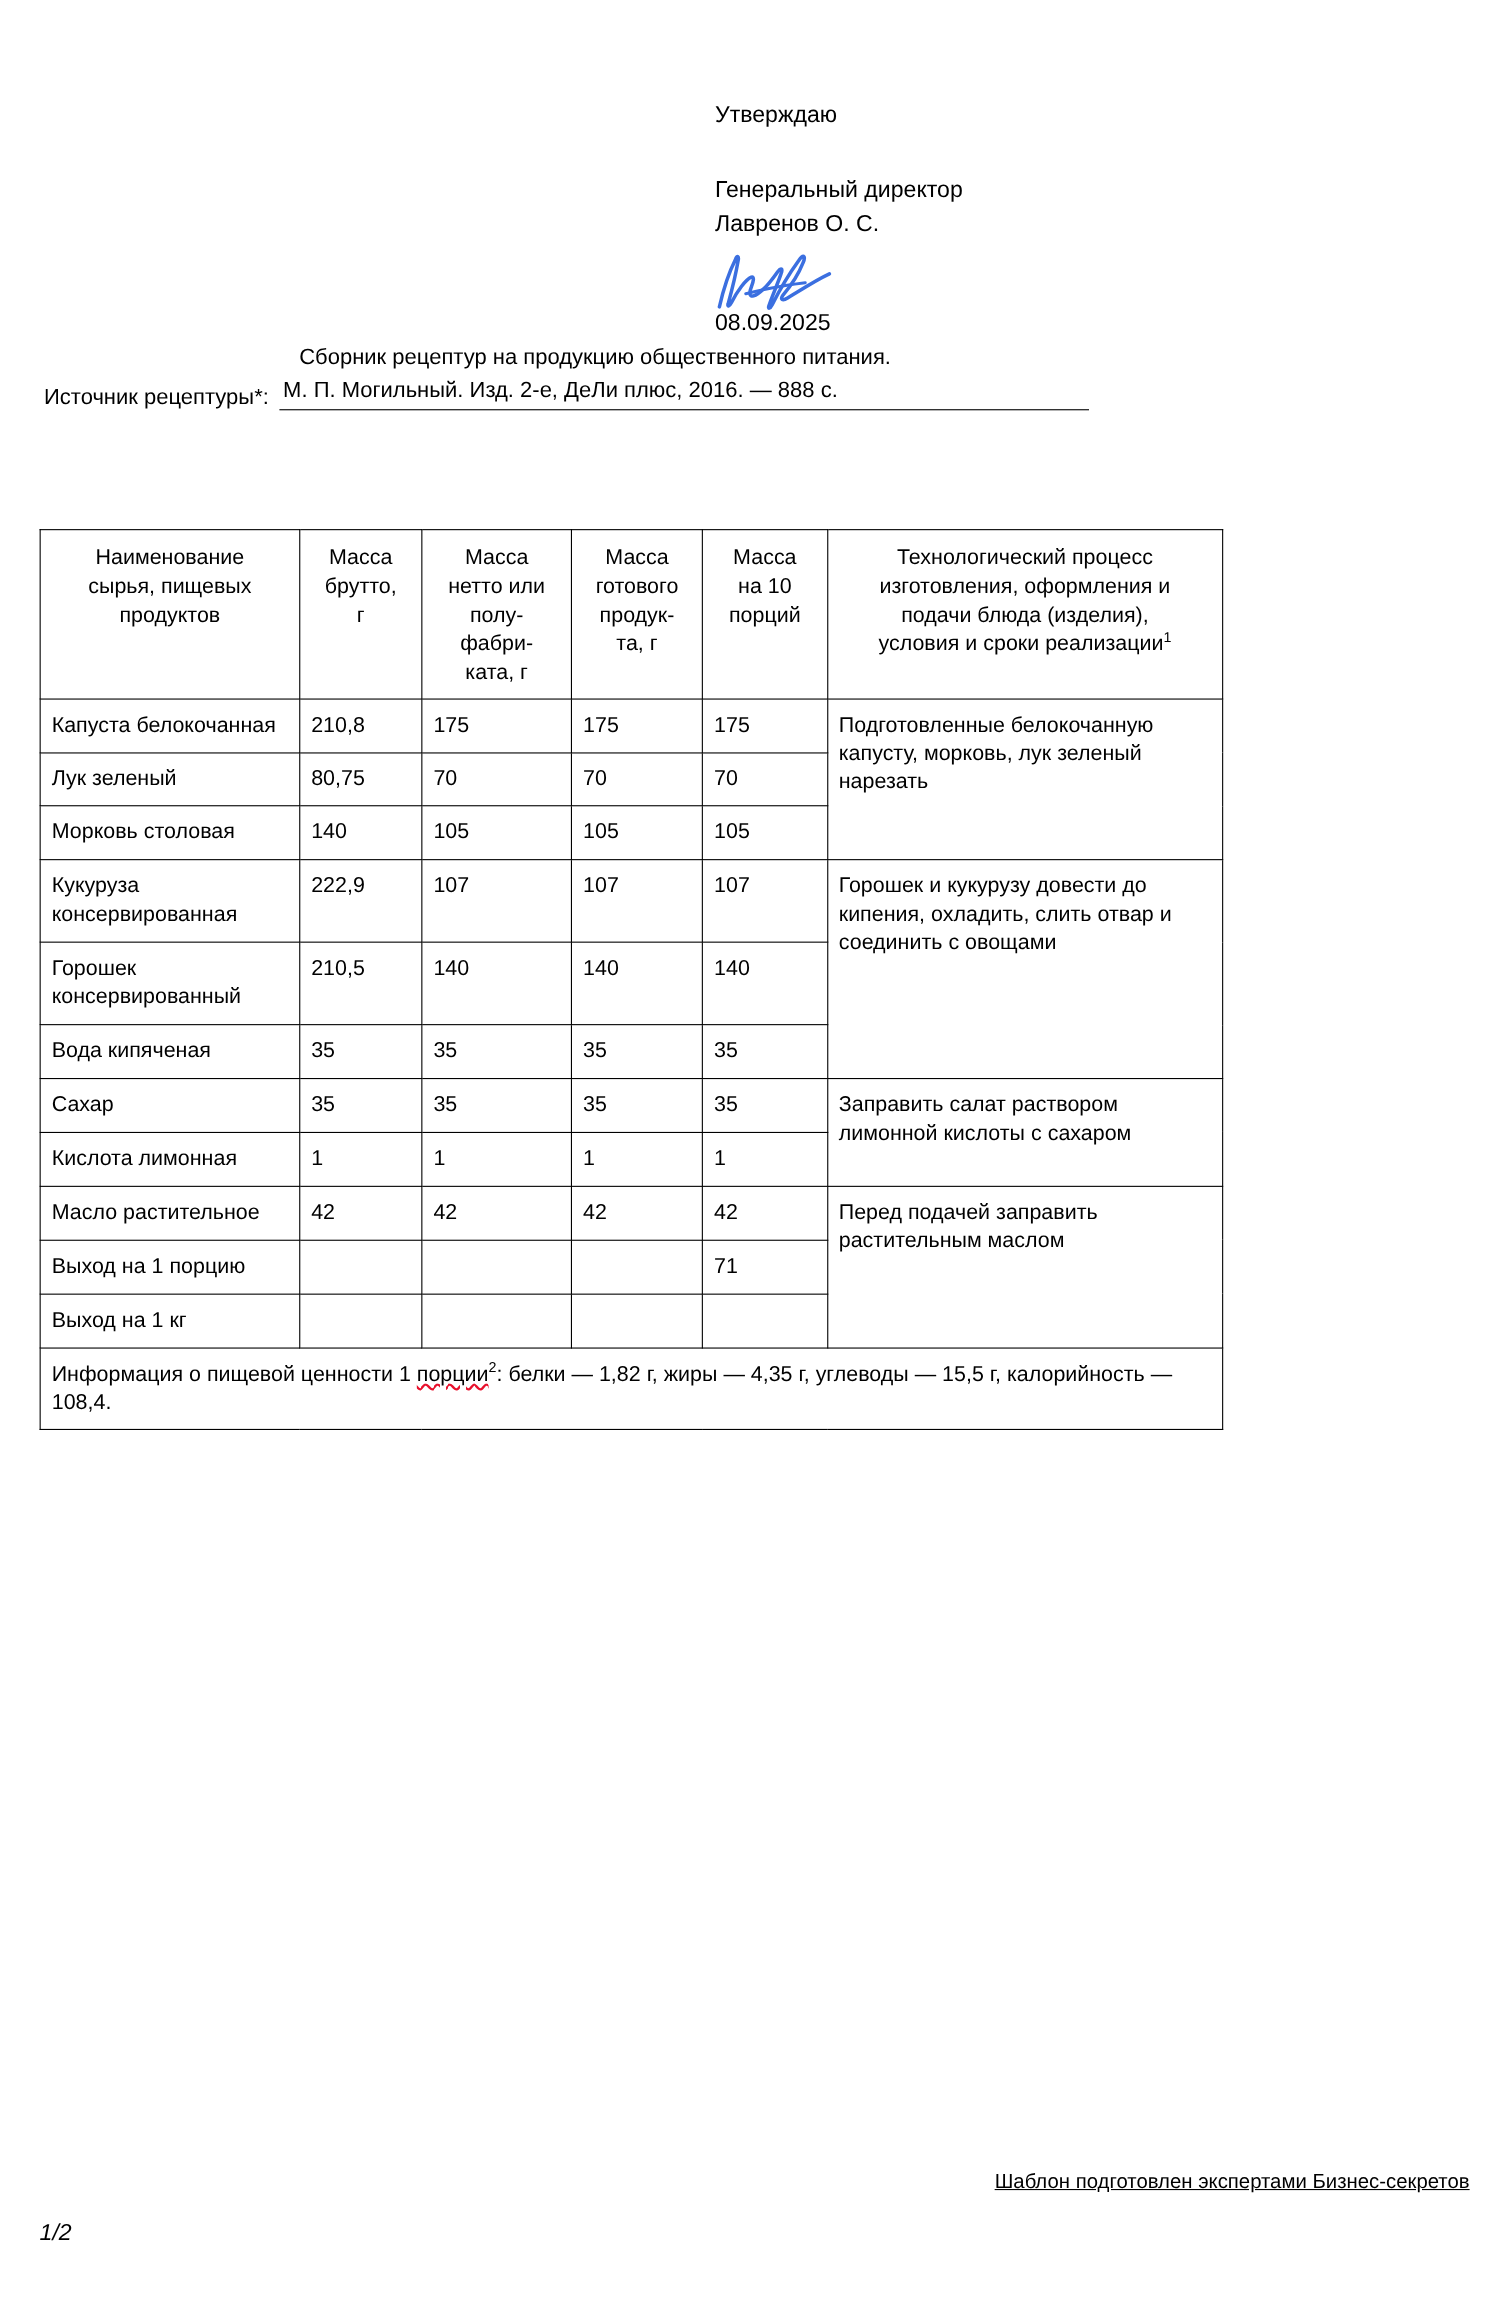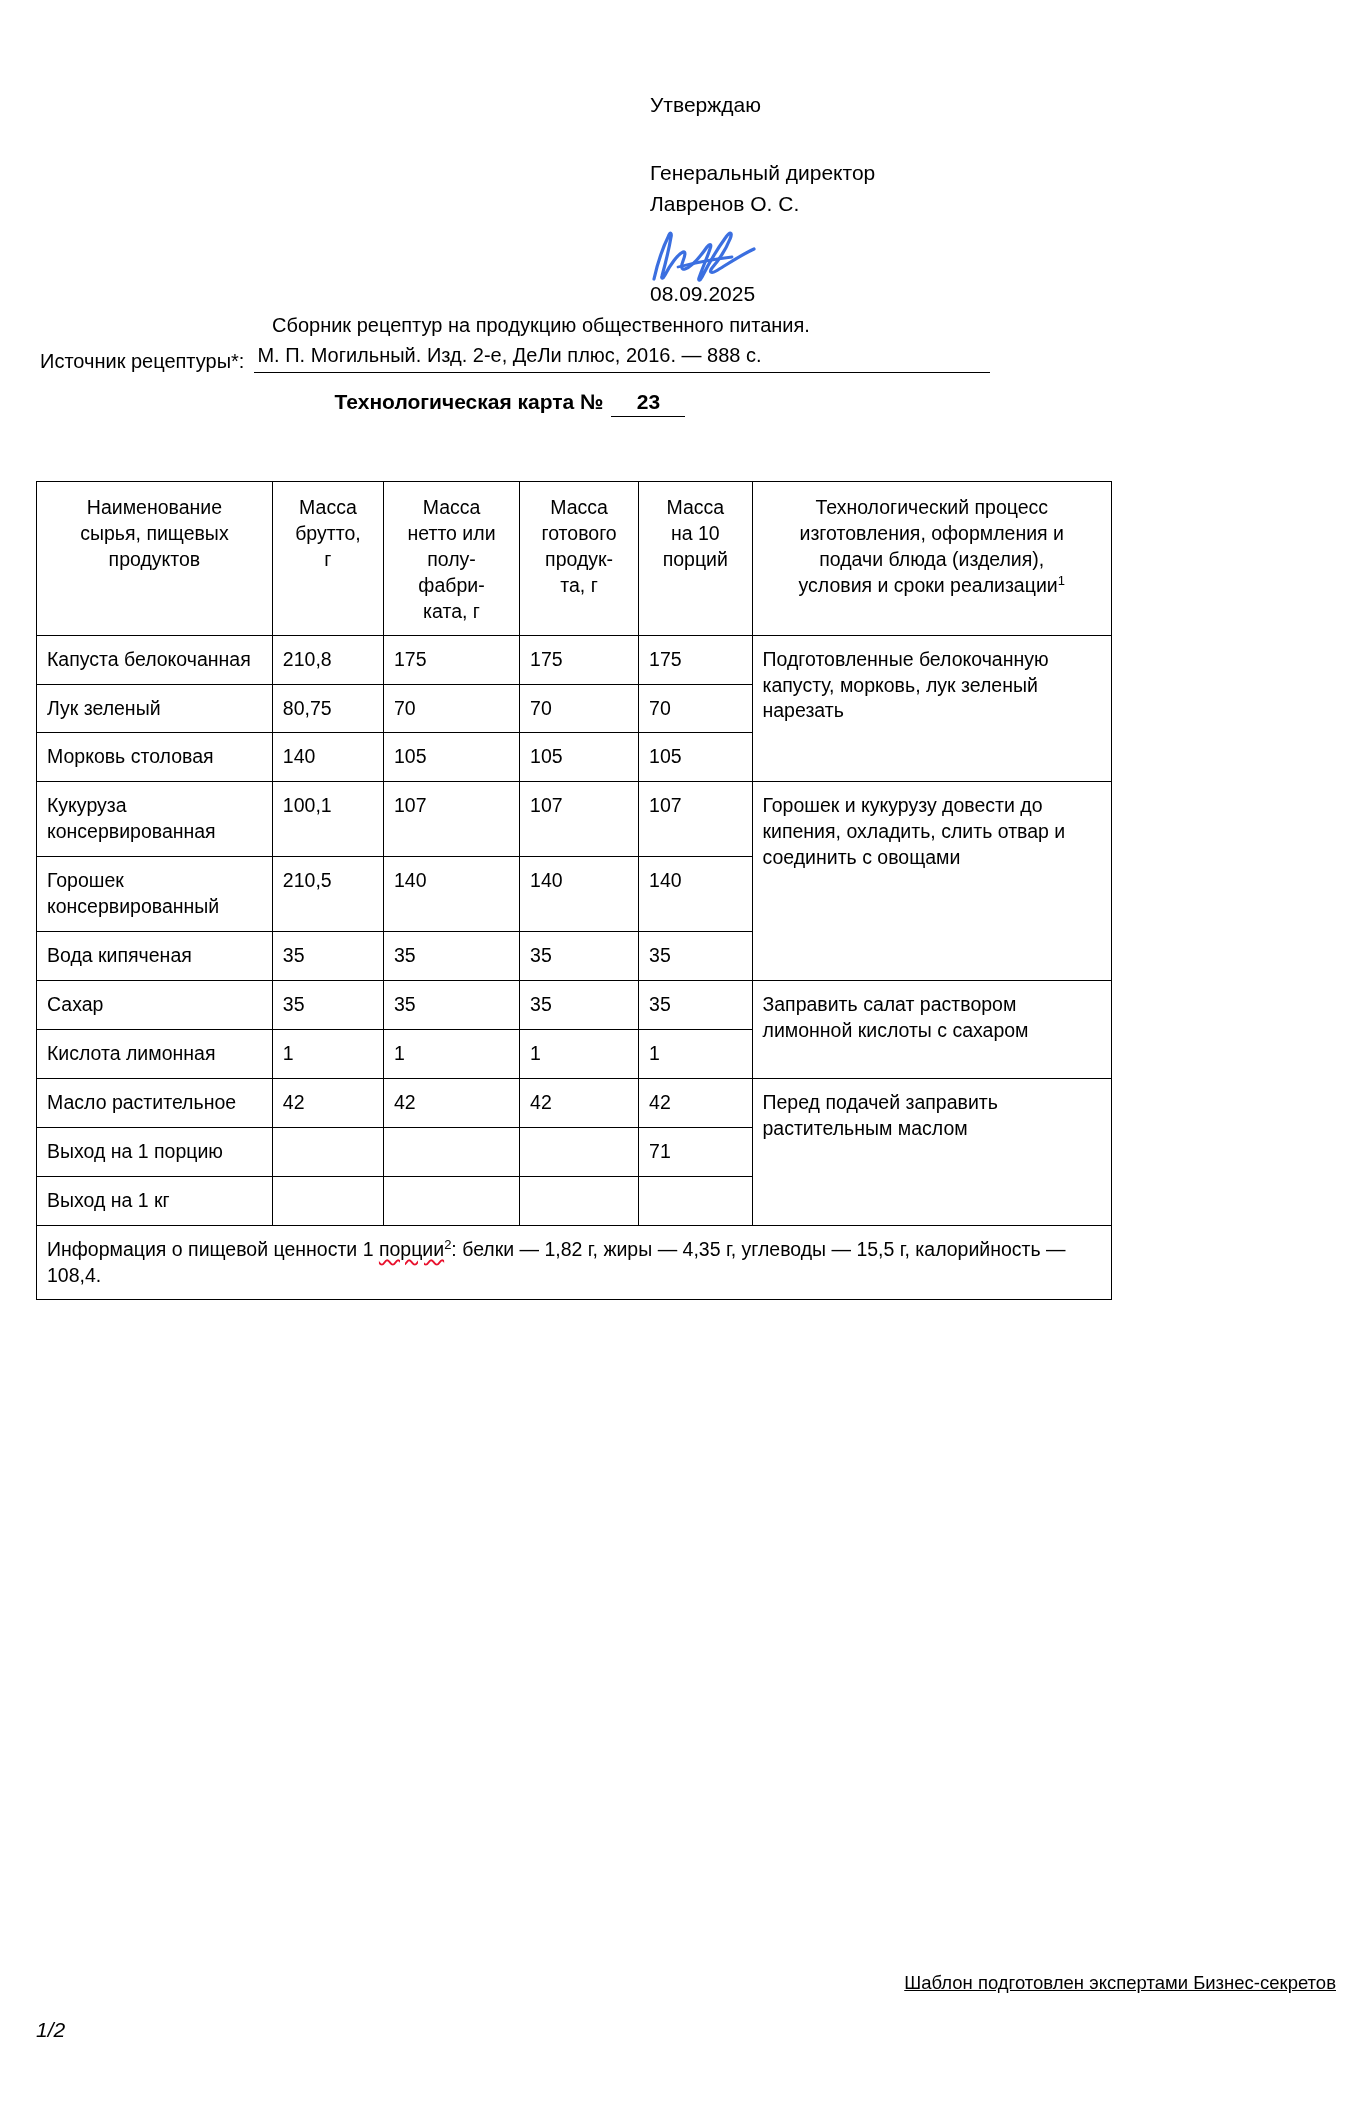--- a/index.html
+++ b/index.html
@@ -205,23 +205,20 @@
   </div>
 
   <div class="source-wrap">
     <div class="source-line1">Сборник рецептур на продукцию общественного питания.</div>
     <div class="source-row">
       <div class="source-label">Источник рецептуры*:</div>
       <div class="source-value">М. П. Могильный. Изд. 2-е, ДеЛи плюс, 2016. — 888 с.</div>
     </div>
   </div>
 
-  <div class="card-title">
-    <span>Технологическая карта №</span><span class="num-line">23</span>
-  </div>
 
 
   <table class="tk">
     <colgroup>
       <col class="col-name">
         <col class="col-brutto">
         <col class="col-netto">
       <col class="col-gotov">
         <col class="col-porc">
         <col class="col-proc">
@@ -284,21 +281,21 @@
       </tr>
       <tr>
         <td>Морковь столовая</td>
         <td class="num">140</td>
         <td class="num">105</td>
         <td class="num">105</td>
         <td class="num">105</td>
       </tr>
       <tr>
         <td>Кукуруза консервированная</td>
-        <td class="num">100,1</td>
+        <td class="num">222,9</td>
         <td class="num">107</td>
         <td class="num">107</td>
         <td class="num">107</td>
         <td class="proc" rowspan="3">Горошек и кукурузу довести до кипения, охладить, слить отвар и соединить с овощами</td>
       </tr>
       <tr>
         <td>Горошек консервированный</td>
         <td class="num">210,5</td>
         <td class="num">140</td>
         <td class="num">140</td>

